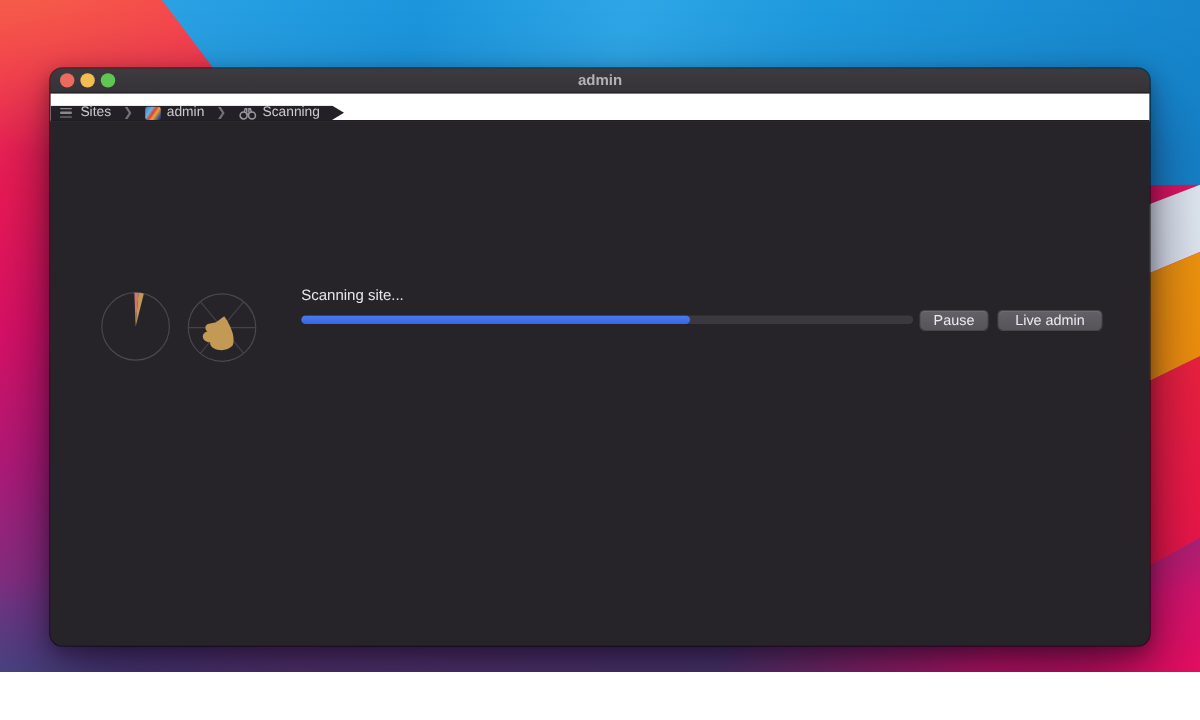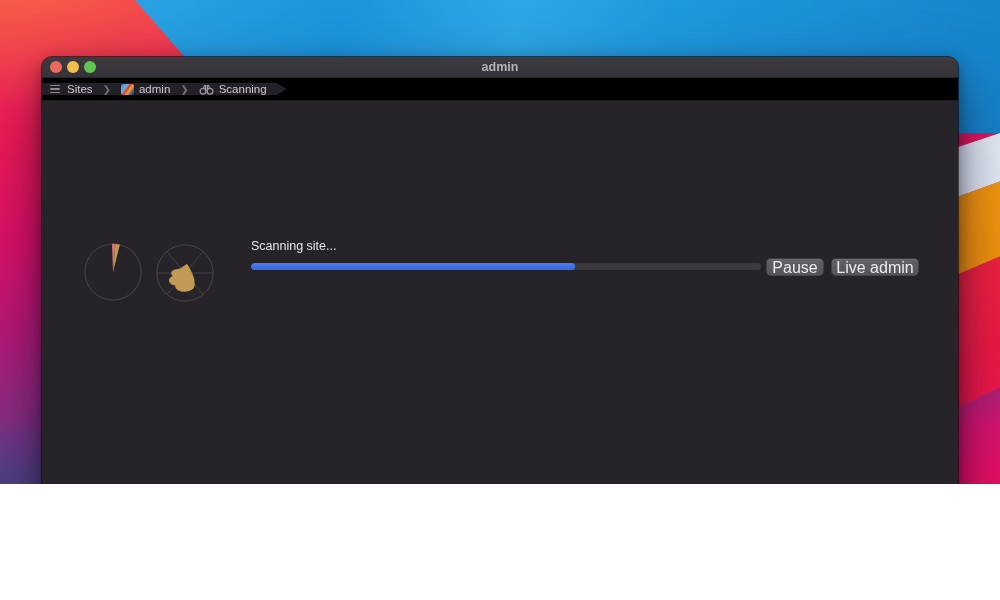--- a/index.html
+++ b/index.html
@@ -1,19 +1,19 @@
 <!DOCTYPE html>
 <html style="--accent-blue: #3667e4; --pie-tan: #c29a55; --pie-red: #d3746b; --traffic-red: #ed6a5f; --traffic-yellow: #f5bd4f; --traffic-green: #61c554;"><head>
 <meta charset="utf-8">
 <style>
   html,body { margin:0; padding:0; }
   body { width:1000px; height:600px; overflow:hidden;
          font-family:"Liberation Sans","DejaVu Sans",sans-serif; }
 
-  .screen { position:relative; width:1000px; height:484px; overflow:hidden; background:#333; }
+  .screen { position:relative; width:1000px; height:560px; overflow:hidden; background:#333; }
 
   
   .wp-base { position:absolute; inset:0;
     background:
       radial-gradient(ellipse 60% 50% at 100% 104%, #f30b5e 0%, rgba(232,16,110,.9) 32%, rgba(232,16,110,0) 68%),
       radial-gradient(ellipse 45% 38% at 0% -4%, rgba(247,104,70,.85) 0%, rgba(247,104,70,0) 70%),
       radial-gradient(ellipse 42% 30% at 0% 104%, rgba(44,78,140,.6) 0%, rgba(44,78,140,0) 60%),
       linear-gradient(176deg, #f23850 0%, #f01a57 26%, #df1168 44%, #b41b7b 62%, #7d3485 80%, #494275 100%);
   }
   .wp-blue { position:absolute; inset:0;
@@ -43,22 +43,22 @@
     background:linear-gradient(180deg,#3d3b3f 0%,#353338 100%);
     border-bottom:1px solid #242227; }
   .traffic { position:absolute; left:8px; top:4px; display:flex; gap:5px; }
   .tl { width:12px; height:12px; border-radius:50%; display:inline-block; }
   .tl.red    { background:var(--traffic-red,#ed6a5f); }
   .tl.yellow { background:var(--traffic-yellow,#f5bd4f); }
   .tl.green  { background:var(--traffic-green,#61c554); }
   .title { height:20px; line-height:20px; text-align:center;
     font-size:12.5px; font-weight:700; color:#b4b2b6; }
 
-  .crumbbar { position:relative; height:22px; background:#000000;
-    border-bottom:1px solid #1f1d21; display:flex; align-items:center; }
+  .crumbbar { position:relative; height:22px; background:#ffffff;
+    border-bottom:1px solid #1f1d21; display:flex; align-items:flex-end; }
   .crumbtab { display:inline-flex; align-items:center; gap:5px;
     background:#232127; padding:0 20px 0 8px;
     clip-path:polygon(0 0, calc(100% - 10px) 0, 100% 50%, calc(100% - 10px) 100%, 0 100%); }
   .crumb { font-size:11.5px; color:#cbc9cd; white-space:nowrap; }
   .chev { font-size:10px; color:#737076; margin:0 5px; }
   .list-icon { display:inline-flex; flex-direction:column; gap:2px; width:10px; margin-right:2px; }
   .list-icon i { display:block; height:1.5px; background:#8a888c; border-radius:1px; }
   .favicon { width:13px; height:11px; border-radius:2px; flex:none;
     background:linear-gradient(125deg,#3a79c8 0%,#6fb0e2 32%,#d8452c 48%,#f0a23a 62%,#2c4a84 88%); }
   .binocs { display:inline-flex; flex:none; }
@@ -77,21 +77,21 @@
   .progress { position:absolute; left:209px; top:162px; width:510px; height:7px;
     background:#3b393f; border-radius:3.5px; overflow:hidden; }
   .progress .fill { height:100%; border-radius:3.5px;
     background:linear-gradient(180deg,#4c7aee 0%, var(--accent-blue,#3667e4) 100%); }
   .stats { position:absolute; left:209px; top:189px; font-size:11.5px; color:#c9c7cb; }
   .stats span + span { margin-left:12px; }
 
   .btn { position:absolute; top:157px; height:18px; border-radius:5px;
     background:linear-gradient(180deg,#636167 0%,#56545a 100%);
     border:1px solid rgba(0,0,0,.28); box-shadow:inset 0 1px 0 rgba(255,255,255,.08);
-    color:#eceaf0; font-size:16px; font-weight:500; line-height:15px; padding:0;
+    color:#eceaf0; font-size:12px; font-weight:500; line-height:15px; padding:0;
     font-family:"Liberation Sans","DejaVu Sans",sans-serif; }
   .btn-pause { left:724px; width:58px; }
   .btn-live  { left:789px; width:88px; }
 </style>
 </head>
 <body>
 
 <div class="screen">
 
   <div class="wp-base"></div>

